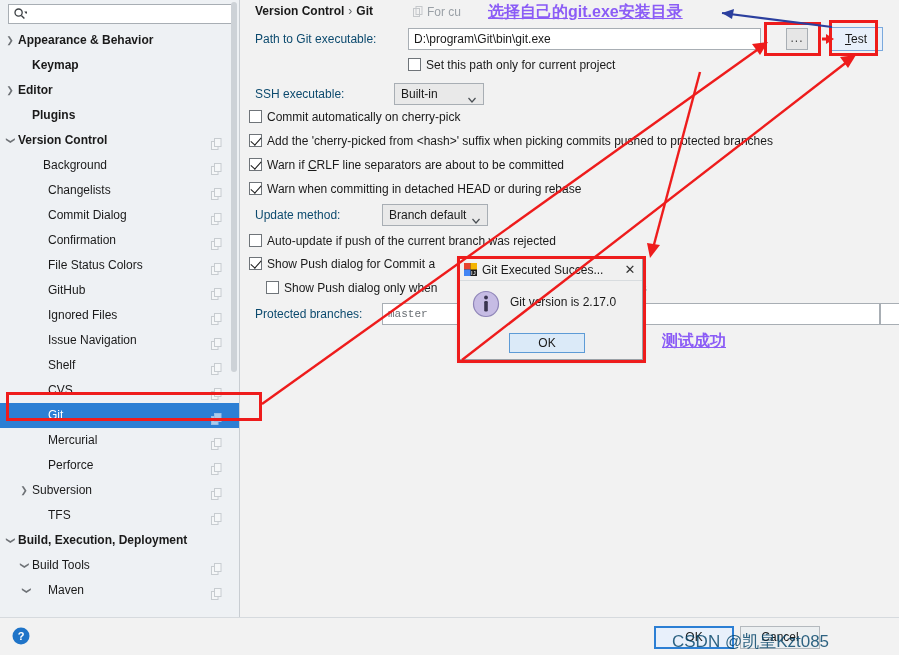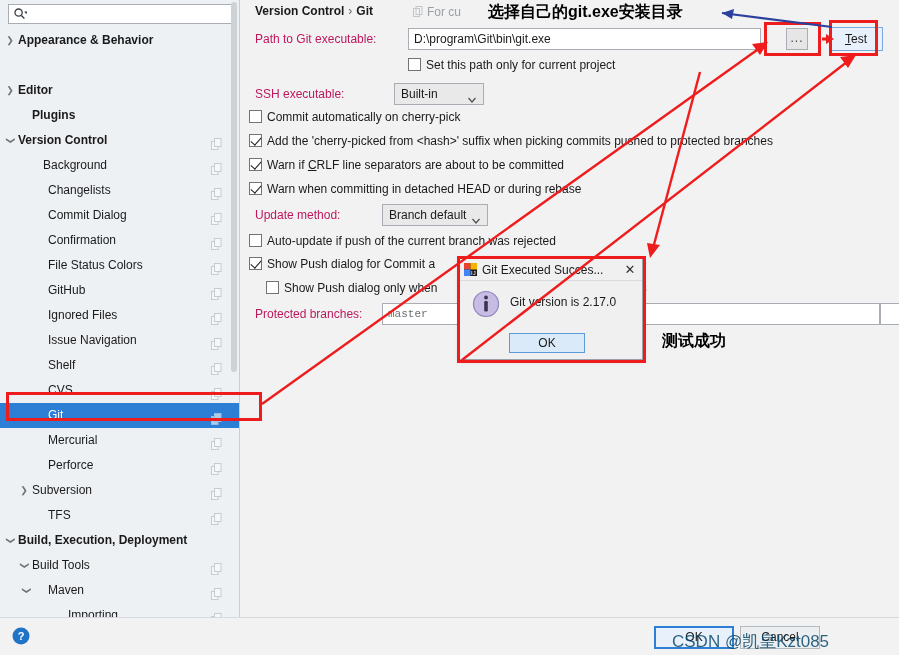--- a/index.html
+++ b/index.html
@@ -59,21 +59,21 @@
     background:#f2f2f2;
   }
   .breadcrumb{position:absolute;left:14px;top:4px;font-weight:bold;font-size:12px;}
   .breadcrumb .sep{font-weight:normal;color:#5c6064;padding:0 4px;}
   .forproj{
     position:absolute;left:172px;top:5px;color:#9aa0a6;font-size:12px;white-space:nowrap;
   }
   .forproj .cic{display:inline-block;width:10px;height:11px;vertical-align:-1px;margin-right:4px;opacity:.5;}
 
   .row{position:absolute;white-space:nowrap;}
-  .lbl-static{font-size:12px;color:#be185d;}
+  .lbl-static{font-size:12px;color:#0c4a6e;}
 
   .txt-field{
     box-sizing:border-box;background:#ffffff;border:1px solid #a8aeb4;
     height:22px;line-height:20px;padding:0 5px;font-size:12px;color:#1a1a1a;
     font-family:"Liberation Sans",sans-serif;
   }
   .browse-btn{
     box-sizing:border-box;width:22px;height:22px;background:#e6e6e6;
     border:1px solid #a8aeb4;text-align:center;line-height:18px;
     font-size:12px;color:#444;letter-spacing:1px;
@@ -142,22 +142,23 @@
   .modal-body .msg{position:absolute;left:50px;top:14px;font-size:12px;white-space:nowrap;}
   .modal-ok{
     position:absolute;left:49px;top:74px;width:76px;height:20px;box-sizing:border-box;
     background:#dbeaf8;border:1px solid #5d9bd6;font-size:12px;line-height:18px;text-align:center;
   }
 
   
   .anno{position:absolute;pointer-events:none;}
   .anno-box{position:absolute;border:3px solid #ee1c1c;box-sizing:border-box;}
   .anno-text{
-    position:absolute;color:#000000;font-weight:bold;white-space:nowrap;
+    position:absolute;color:#8b5cf6;font-weight:bold;white-space:nowrap;
     font-family:"Liberation Sans",sans-serif;
+    text-decoration:underline;
   }
   svg.overlay{position:absolute;left:0;top:0;width:899px;height:655px;pointer-events:none;}
 </style>
 </head>
 <body>
 
 <div class="root">
 
   <div class="sidebar">
     <div class="search-wrap">
@@ -171,20 +172,23 @@
         </span>
         <input class="search-input" type="text" placeholder="" style="">
       </div>
     </div>
 
     <div class="tree" id="tree">
         <div class="tree-item bold" style="top: 0px; position: absolute; left: 0px; right: 0px;">
           <span class="arrow" style="left: 4px; transform: rotate(0deg); transform-origin: 50% 50%;">❯</span>
           <span class="lbl" style="left: 18px;">Appearance &amp; Behavior</span>
         </div>
+        <div class="tree-item bold" style="top: 25px; position: absolute; left: 0px; right: 0px;">
+          <span class="lbl" style="left: 32px;">Keymap</span>
+        </div>
         <div class="tree-item bold" style="top: 50px; position: absolute; left: 0px; right: 0px;">
           <span class="arrow" style="left: 4px; transform: rotate(0deg); transform-origin: 50% 50%;">❯</span>
           <span class="lbl" style="left: 18px;">Editor</span>
         </div>
         <div class="tree-item bold" style="top: 75px; position: absolute; left: 0px; right: 0px;">
           <span class="lbl" style="left: 32px;">Plugins</span>
         </div>
         <div class="tree-item bold" style="top: 100px; position: absolute; left: 0px; right: 0px;">
           <span class="arrow" style="left: 4px; transform: rotate(90deg); transform-origin: 50% 50%;">❯</span>
           <span class="lbl" style="left: 18px;">Version Control</span>
@@ -307,27 +311,20 @@
           <span class="arrow" style="left: 18px; transform: rotate(90deg); transform-origin: 50% 50%;">❯</span>
           <span class="lbl" style="left: 32px;">Build Tools</span>
           <span class="copy-ic"><svg width="11" height="12" viewBox="0 0 11 12">
               <rect x="0.5" y="3.5" width="6.5" height="8" fill="#fff" stroke="#9aa0a6"></rect>
               <rect x="3.5" y="0.5" width="6.5" height="8" fill="#fff" stroke="#9aa0a6"></rect>
             </svg></span>
         </div>
         <div class="tree-item" style="top: 550px; position: absolute; left: 0px; right: 0px;">
           <span class="arrow" style="left: 20px; transform: rotate(90deg); transform-origin: 50% 50%;">❯</span>
           <span class="lbl" style="left: 48px;">Maven</span>
-          <span class="copy-ic"><svg width="11" height="12" viewBox="0 0 11 12">
-              <rect x="0.5" y="3.5" width="6.5" height="8" fill="#fff" stroke="#9aa0a6"></rect>
-              <rect x="3.5" y="0.5" width="6.5" height="8" fill="#fff" stroke="#9aa0a6"></rect>
-            </svg></span>
-        </div>
-        <div class="tree-item" style="top: 575px; position: absolute; left: 0px; right: 0px;">
-          <span class="lbl" style="left: 68px;">Importing</span>
           <span class="copy-ic"><svg width="11" height="12" viewBox="0 0 11 12">
               <rect x="0.5" y="3.5" width="6.5" height="8" fill="#fff" stroke="#9aa0a6"></rect>
               <rect x="3.5" y="0.5" width="6.5" height="8" fill="#fff" stroke="#9aa0a6"></rect>
             </svg></span>
         </div>
       </div>
     <div class="sb-track"></div>
   </div>
 
   <div class="main">

